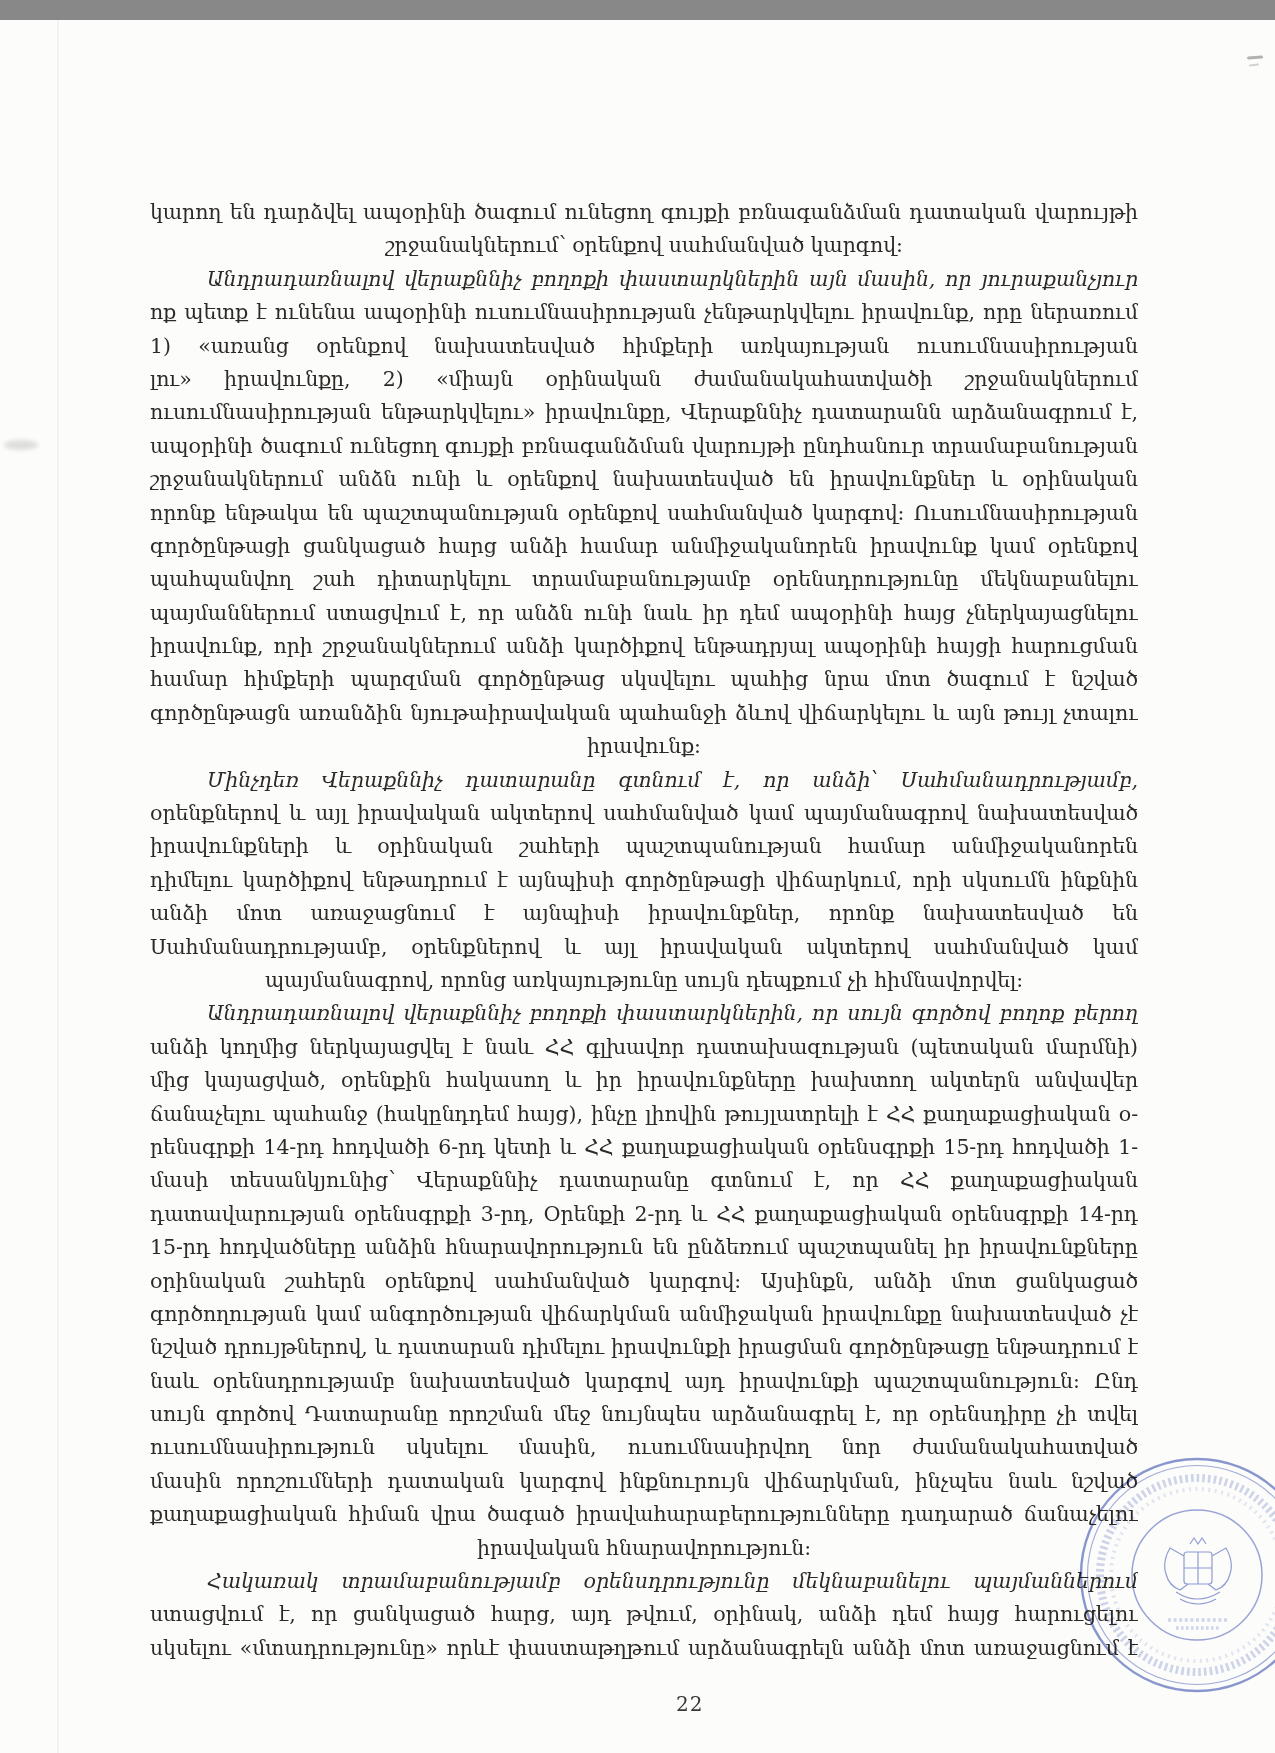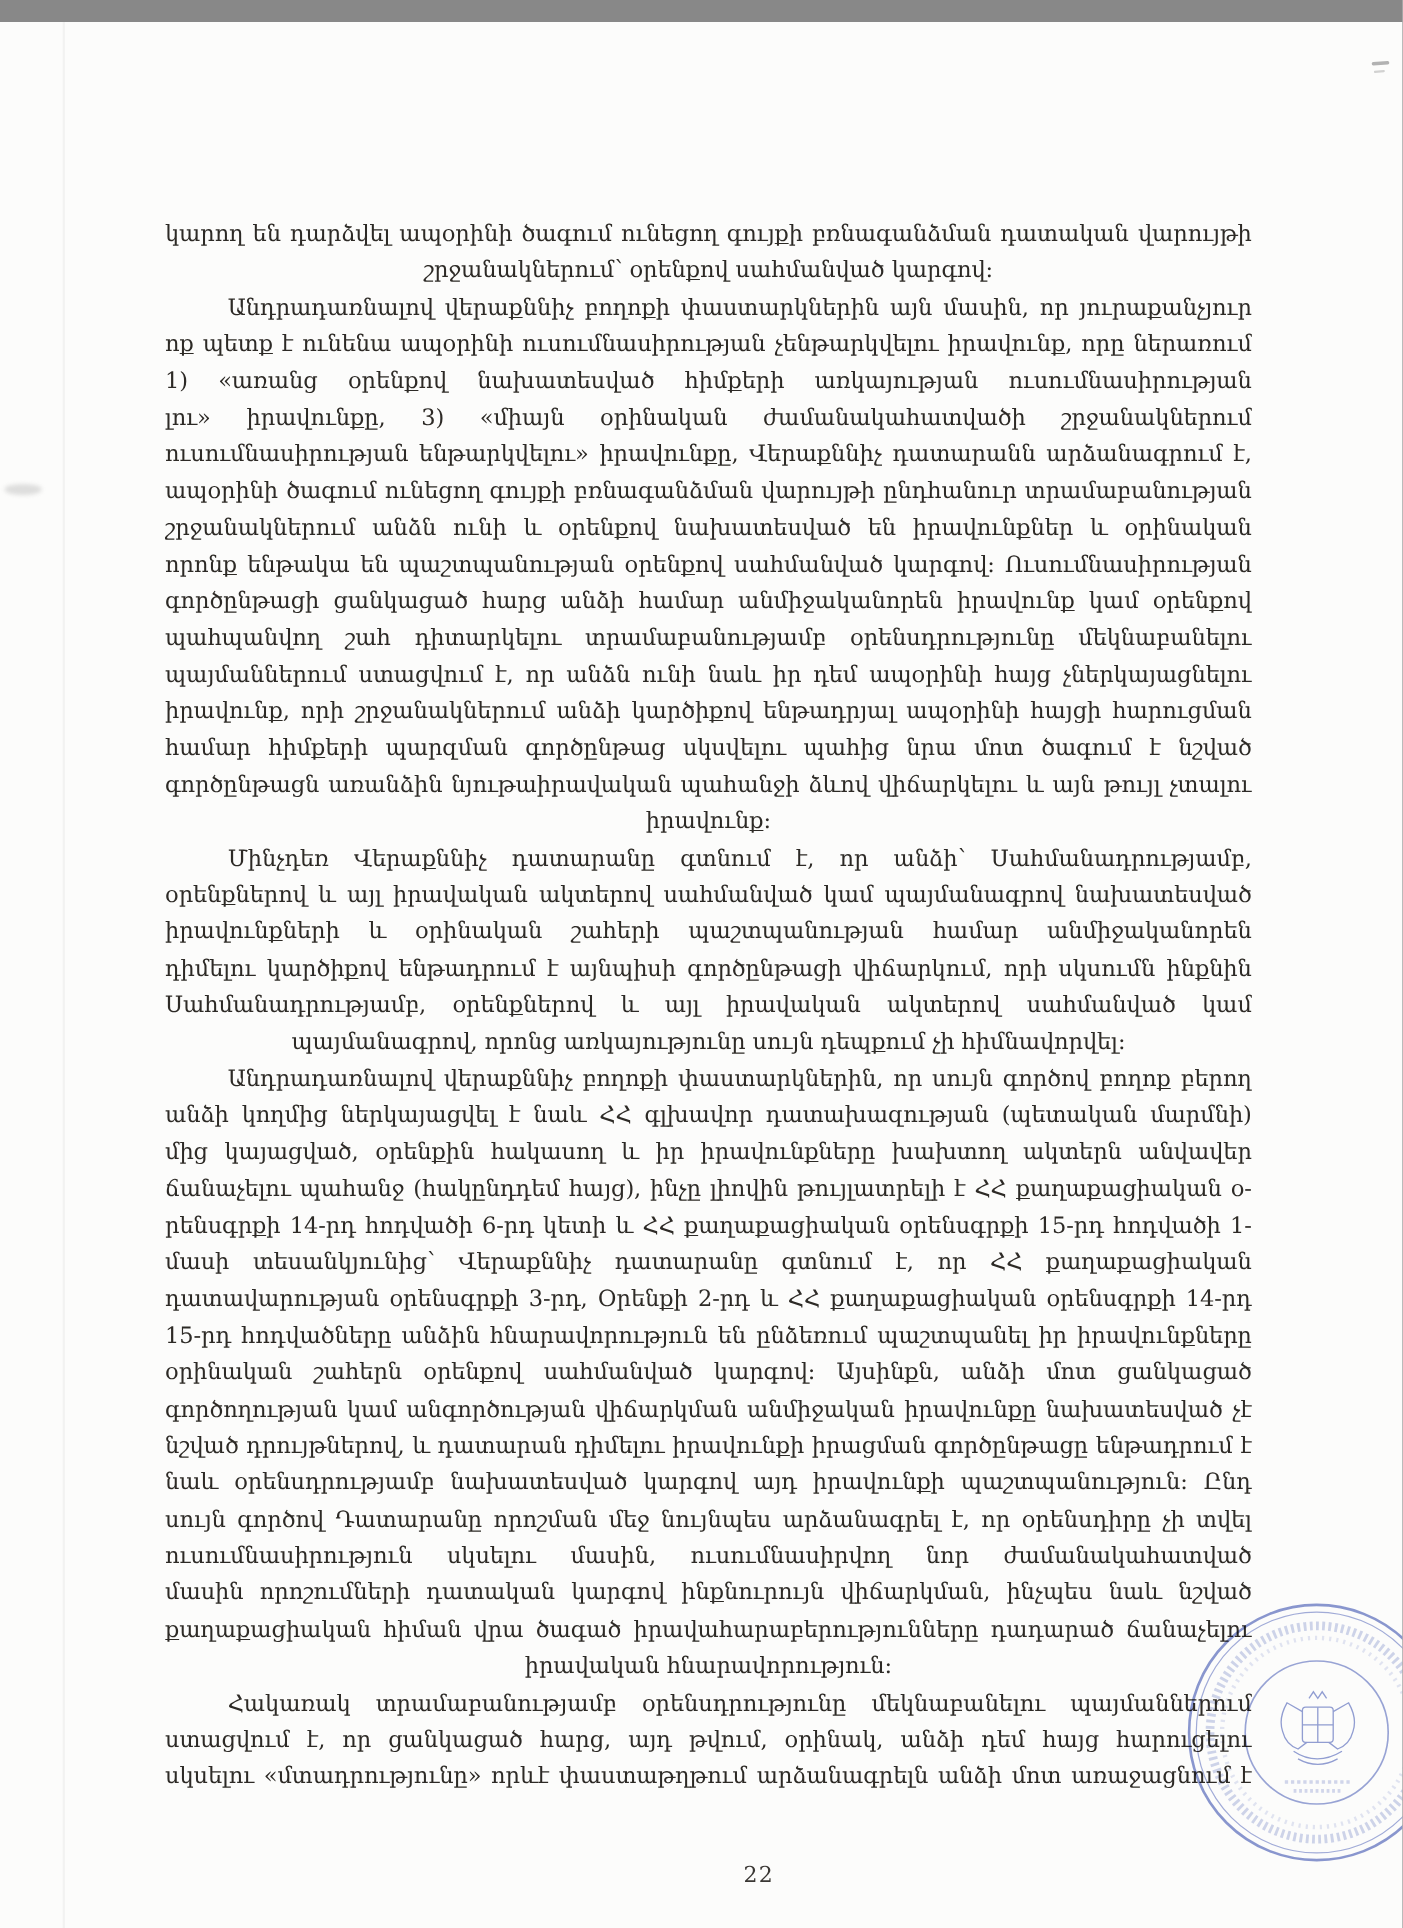--- a/index.html
+++ b/index.html
@@ -42,21 +42,21 @@
     line-height: 33.4px;
     overflow: hidden;
     white-space: nowrap;
   }
   .line.j {
     white-space: normal;
     text-align: justify;
     text-align-last: justify;
   }
   .line.l { text-align: center; }
-  .line.ind { text-indent: 57px; }
+  .line.ind { text-indent: 57px; font-style: italic; }
   .line b { font-weight: normal; }
   .page-number {
     position: absolute;
     left: 676px; top: 1672px;
     font-size: 20px;
     color: #3a3734;
     letter-spacing: 1px;
     text-align: center;
   }
   .stamp {
@@ -76,36 +76,37 @@
   <div class="scan-mark-tr1"></div>
   <div class="scan-mark-tr2"></div>
   <div class="scan-smudge-left"></div>
 
   <div class="text-block">
       <div class="line j"><span>կարող են դարձվել ապօրինի ծագում ունեցող գույքի բռնագանձման դատական վարույթի</span></div>
       <div class="line l"><span>շրջանակներում՝ օրենքով սահմանված կարգով:</span></div>
       <div class="line j ind"><span>Անդրադառնալով վերաքննիչ բողոքի փաստարկներին այն մասին, որ յուրաքանչյուր</span></div>
       <div class="line j"><span>ոք պետք է ունենա ապօրինի ուսումնասիրության չենթարկվելու իրավունք, որը ներառում է՝</span></div>
       <div class="line j"><span>1) «առանց օրենքով նախատեսված հիմքերի առկայության ուսումնասիրության չենթարկվե-</span></div>
-      <div class="line j"><span>լու» իրավունքը, 3) «միայն օրինական ժամանակահատվածի շրջանակներում</span></div>
+      <div class="line j"><span>լու» իրավունքը, 2) «միայն օրինական ժամանակահատվածի շրջանակներում</span></div>
       <div class="line j"><span>ուսումնասիրության ենթարկվելու» իրավունքը, Վերաքննիչ դատարանն արձանագրում է, որ</span></div>
       <div class="line j"><span>ապօրինի ծագում ունեցող գույքի բռնագանձման վարույթի ընդհանուր տրամաբանության</span></div>
       <div class="line j"><span>շրջանակներում անձն ունի և օրենքով նախատեսված են իրավունքներ և օրինական շահեր,</span></div>
       <div class="line j"><span>որոնք ենթակա են պաշտպանության օրենքով սահմանված կարգով: Ուսումնասիրության</span></div>
       <div class="line j"><span>գործընթացի ցանկացած հարց անձի համար անմիջականորեն իրավունք կամ օրենքով</span></div>
       <div class="line j"><span>պահպանվող շահ դիտարկելու տրամաբանությամբ օրենսդրությունը մեկնաբանելու</span></div>
       <div class="line j"><span>պայմաններում ստացվում է, որ անձն ունի նաև իր դեմ ապօրինի հայց չներկայացնելու</span></div>
       <div class="line j"><span>իրավունք, որի շրջանակներում անձի կարծիքով ենթադրյալ ապօրինի հայցի հարուցման</span></div>
       <div class="line j"><span>համար հիմքերի պարզման գործընթաց սկսվելու պահից նրա մոտ ծագում է նշված</span></div>
       <div class="line j"><span>գործընթացն առանձին նյութաիրավական պահանջի ձևով վիճարկելու և այն թույլ չտալու</span></div>
       <div class="line l"><span>իրավունք:</span></div>
       <div class="line j ind"><span>Մինչդեռ Վերաքննիչ դատարանը գտնում է, որ անձի՝ Սահմանադրությամբ,</span></div>
       <div class="line j"><span>օրենքներով և այլ իրավական ակտերով սահմանված կամ պայմանագրով նախատեսված իր</span></div>
       <div class="line j"><span>իրավունքների և օրինական շահերի պաշտպանության համար անմիջականորեն դատարան</span></div>
       <div class="line j"><span>դիմելու կարծիքով ենթադրում է այնպիսի գործընթացի վիճարկում, որի սկսումն ինքնին</span></div>
+      <div class="line j"><span>անձի մոտ առաջացնում է այնպիսի իրավունքներ, որոնք նախատեսված են</span></div>
       <div class="line j"><span>Սահմանադրությամբ, օրենքներով և այլ իրավական ակտերով սահմանված կամ</span></div>
       <div class="line l"><span>պայմանագրով, որոնց առկայությունը սույն դեպքում չի հիմնավորվել:</span></div>
       <div class="line j ind"><span>Անդրադառնալով վերաքննիչ բողոքի փաստարկներին, որ սույն գործով բողոք բերող</span></div>
       <div class="line j"><span>անձի կողմից ներկայացվել է նաև ՀՀ գլխավոր դատախազության (պետական մարմնի) կող-</span></div>
       <div class="line j"><span>մից կայացված, օրենքին հակասող և իր իրավունքները խախտող ակտերն անվավեր</span></div>
       <div class="line j"><span>ճանաչելու պահանջ (հակընդդեմ հայց), ինչը լիովին թույլատրելի է ՀՀ քաղաքացիական օ-</span></div>
       <div class="line j"><span>րենսգրքի 14-րդ հոդվածի 6-րդ կետի և ՀՀ քաղաքացիական օրենսգրքի 15-րդ հոդվածի 1-ին</span></div>
       <div class="line j"><span>մասի տեսանկյունից՝ Վերաքննիչ դատարանը գտնում է, որ ՀՀ քաղաքացիական</span></div>
       <div class="line j"><span>դատավարության օրենսգրքի 3-րդ, Օրենքի 2-րդ և ՀՀ քաղաքացիական օրենսգրքի 14-րդ ու</span></div>
       <div class="line j"><span>15-րդ հոդվածները անձին հնարավորություն են ընձեռում պաշտպանել իր իրավունքները և</span></div>

